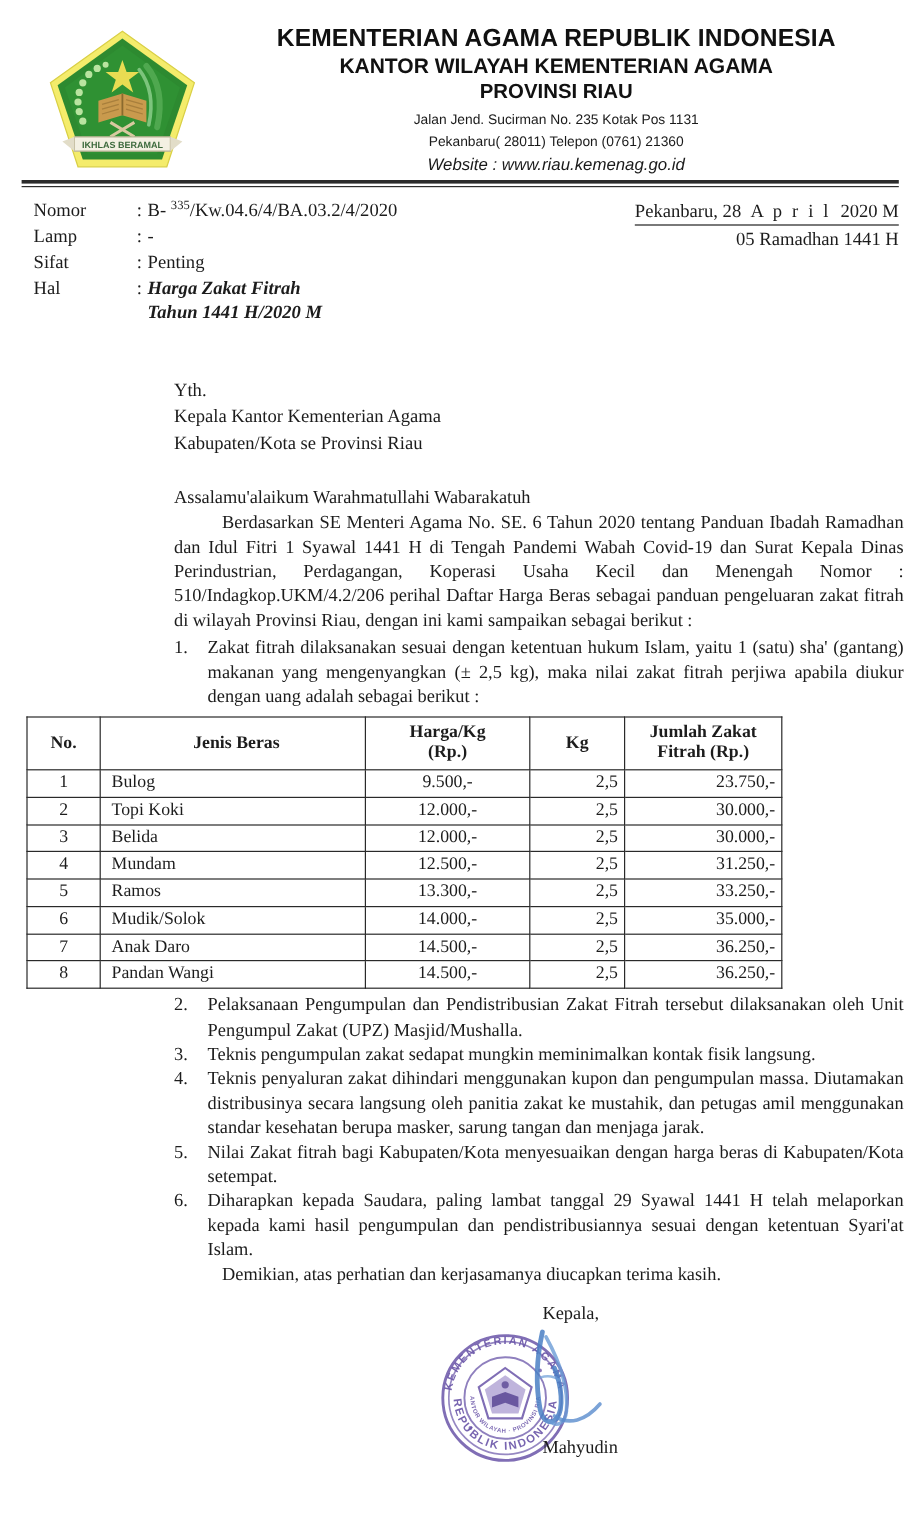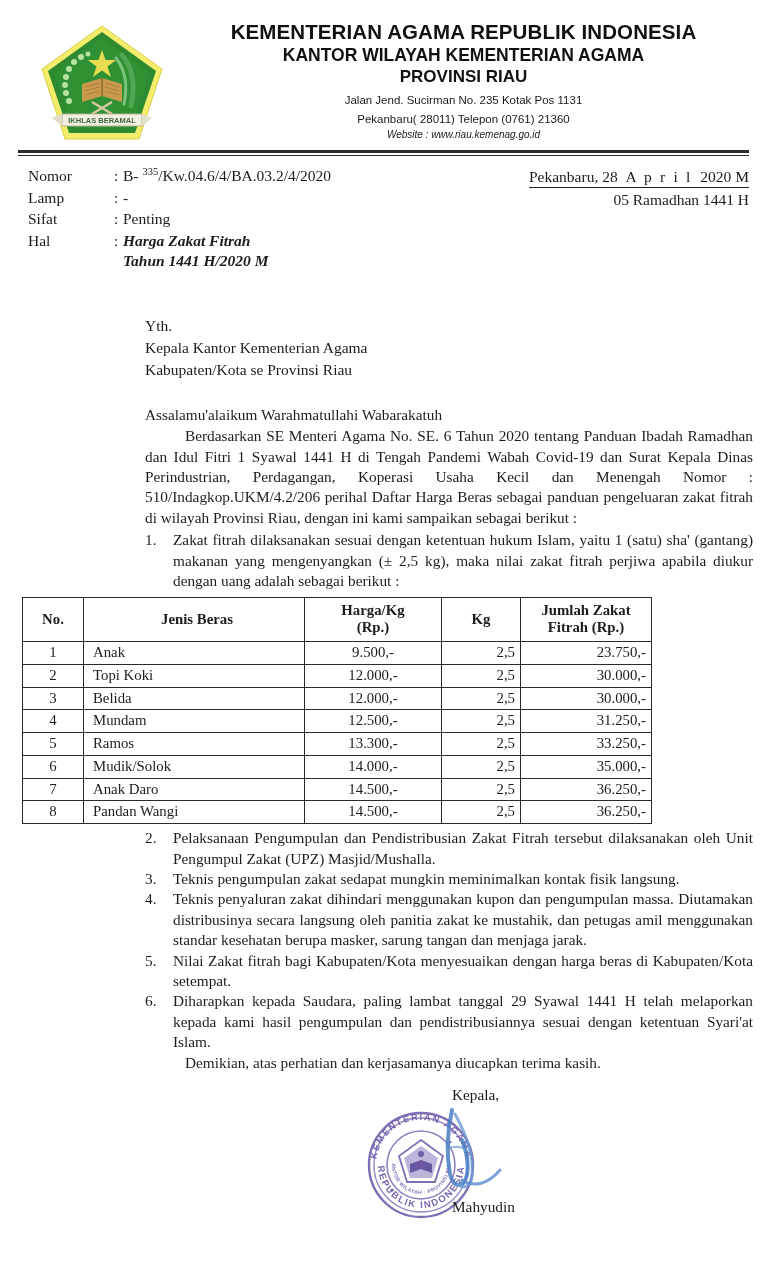--- a/index.html
+++ b/index.html
@@ -60,21 +60,21 @@
     line-height: 1.3;
     color: #111;
   }
   .lh-addr {
     font-size: 11.5px;
     line-height: 1.45;
     color: #1a1a1a;
     margin-top: 3px;
   }
   .lh-web {
-    font-size: 10px;
+    font-size: 14px;
     font-style: italic;
     line-height: 1.4;
     color: #1a1a1a;
   }
 
   .rule-wrap { padding: 0 18px; margin-top: 4px; }
   .rule-thick {
     height: 3px;
     background: #2b2b2b;
   }
@@ -366,21 +366,21 @@
           <th class="c-kg">Kg</th>
           <th class="c-jml">
             <span>Jumlah Zakat</span><br>
             <span>Fitrah (Rp.)</span>
           </th>
         </tr>
       </thead>
       <tbody>
         <tr>
           <td class="c-no">1</td>
-          <td class="c-jenis">Anak</td>
+          <td class="c-jenis">Bulog</td>
           <td class="c-harga">9.500,-</td>
           <td class="c-kg">2,5</td>
           <td class="c-jml">23.750,-</td>
         </tr>
         <tr>
           <td class="c-no">2</td>
           <td class="c-jenis">Topi Koki</td>
           <td class="c-harga">12.000,-</td>
           <td class="c-kg">2,5</td>
           <td class="c-jml">30.000,-</td>

